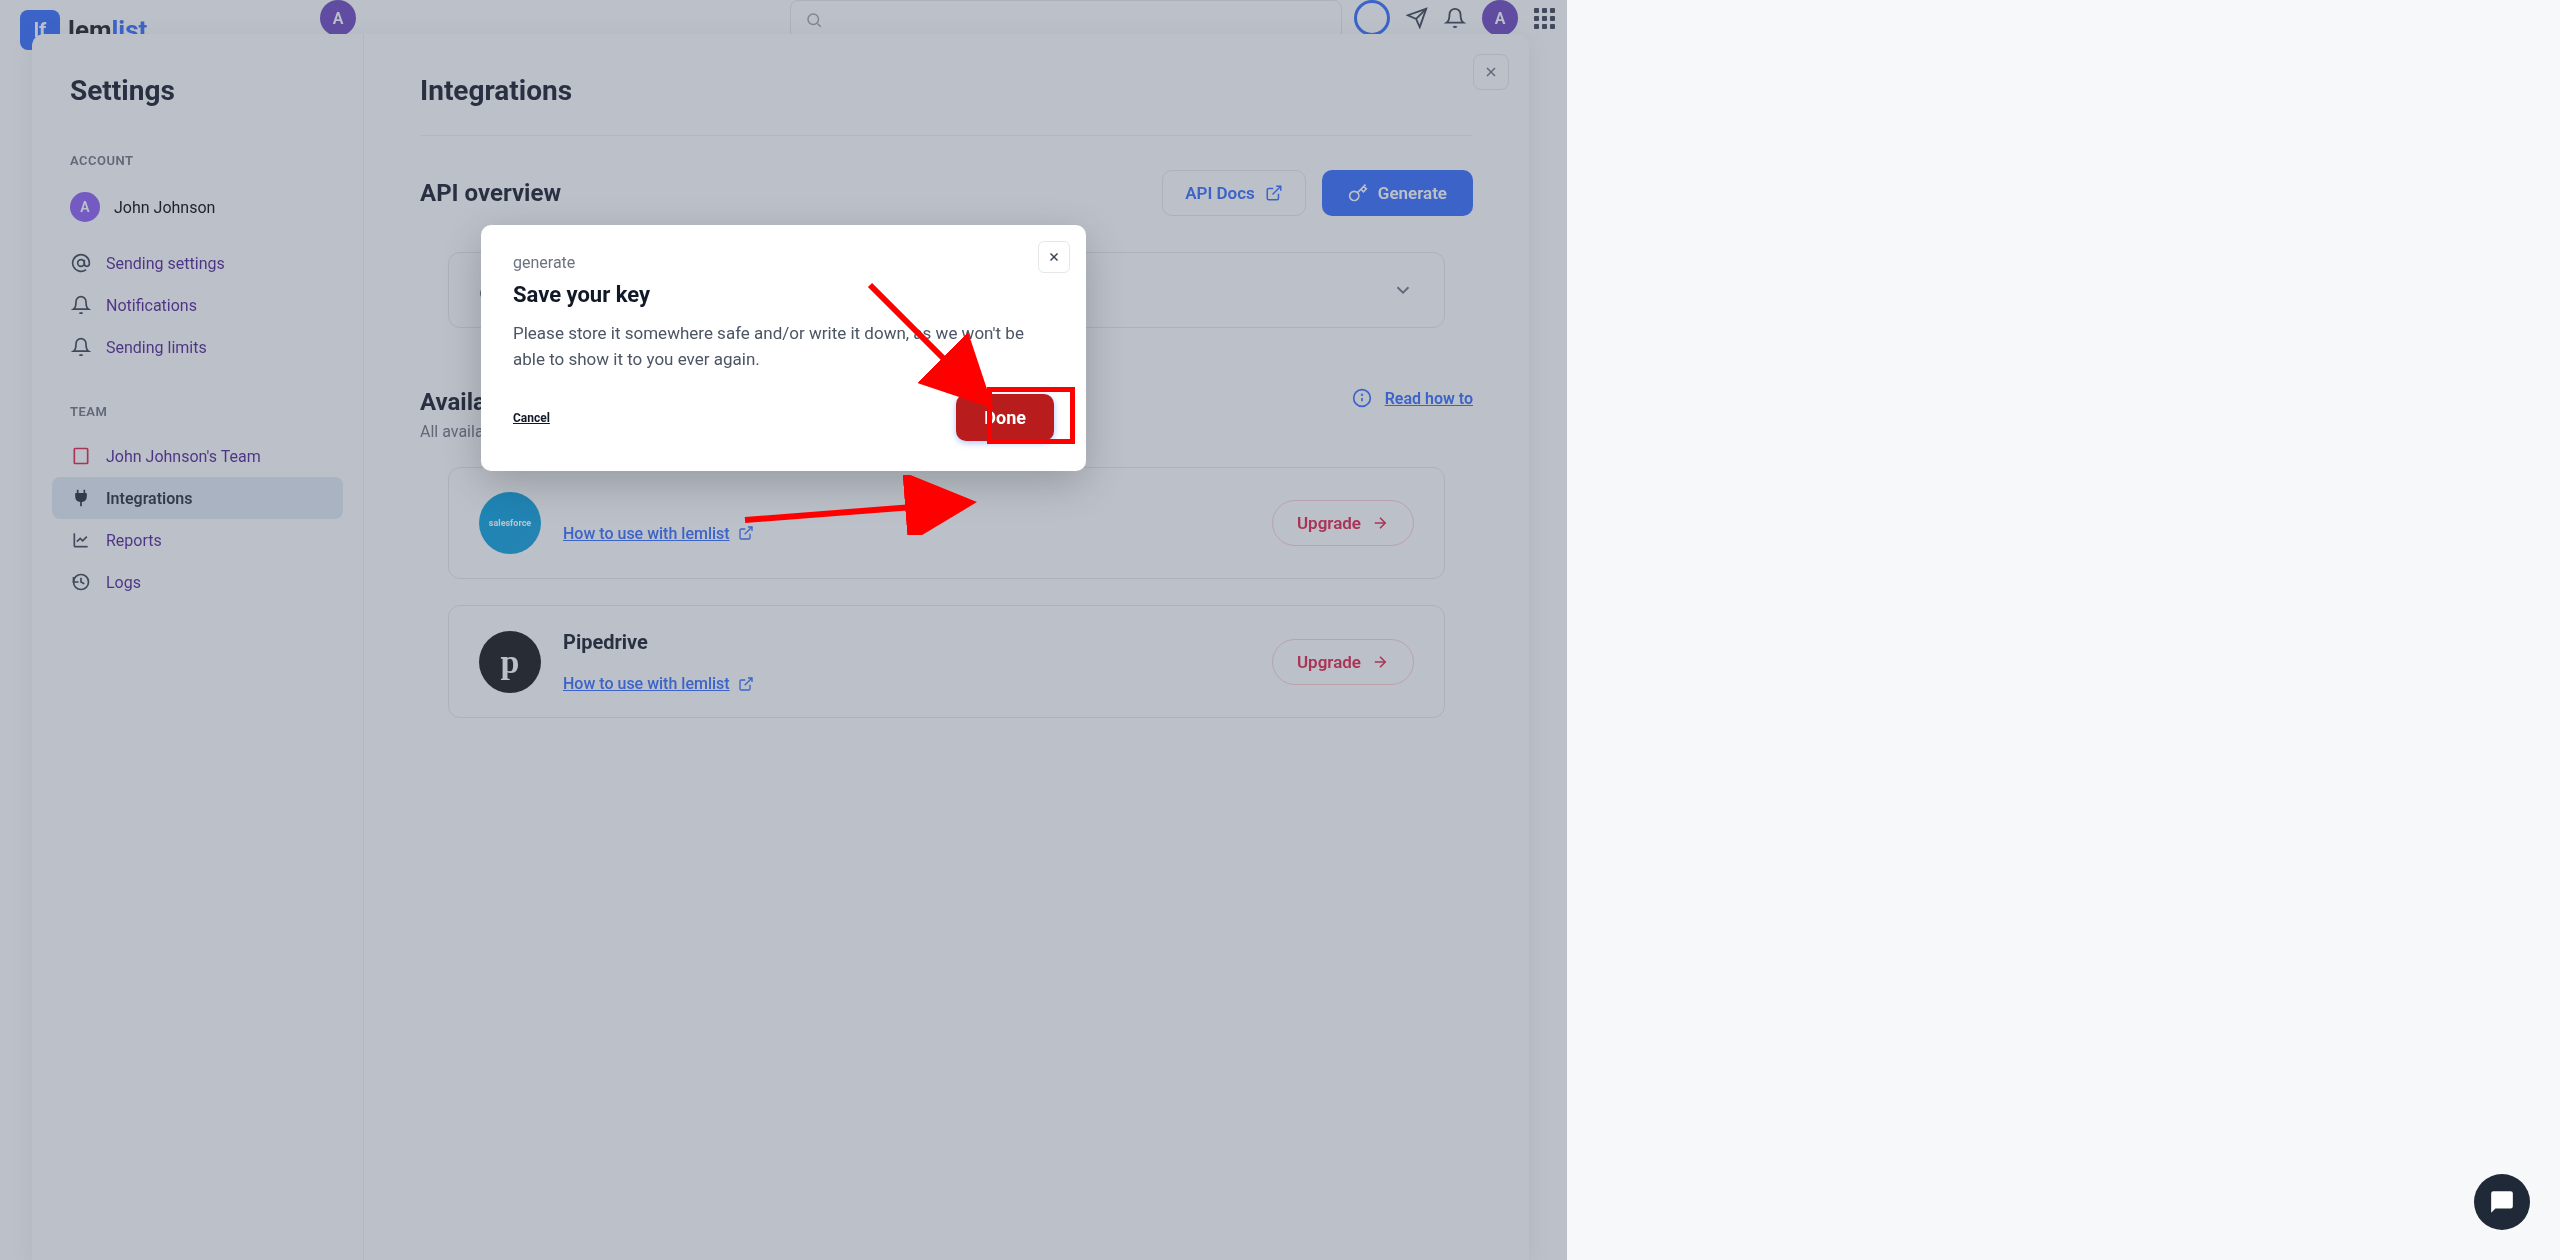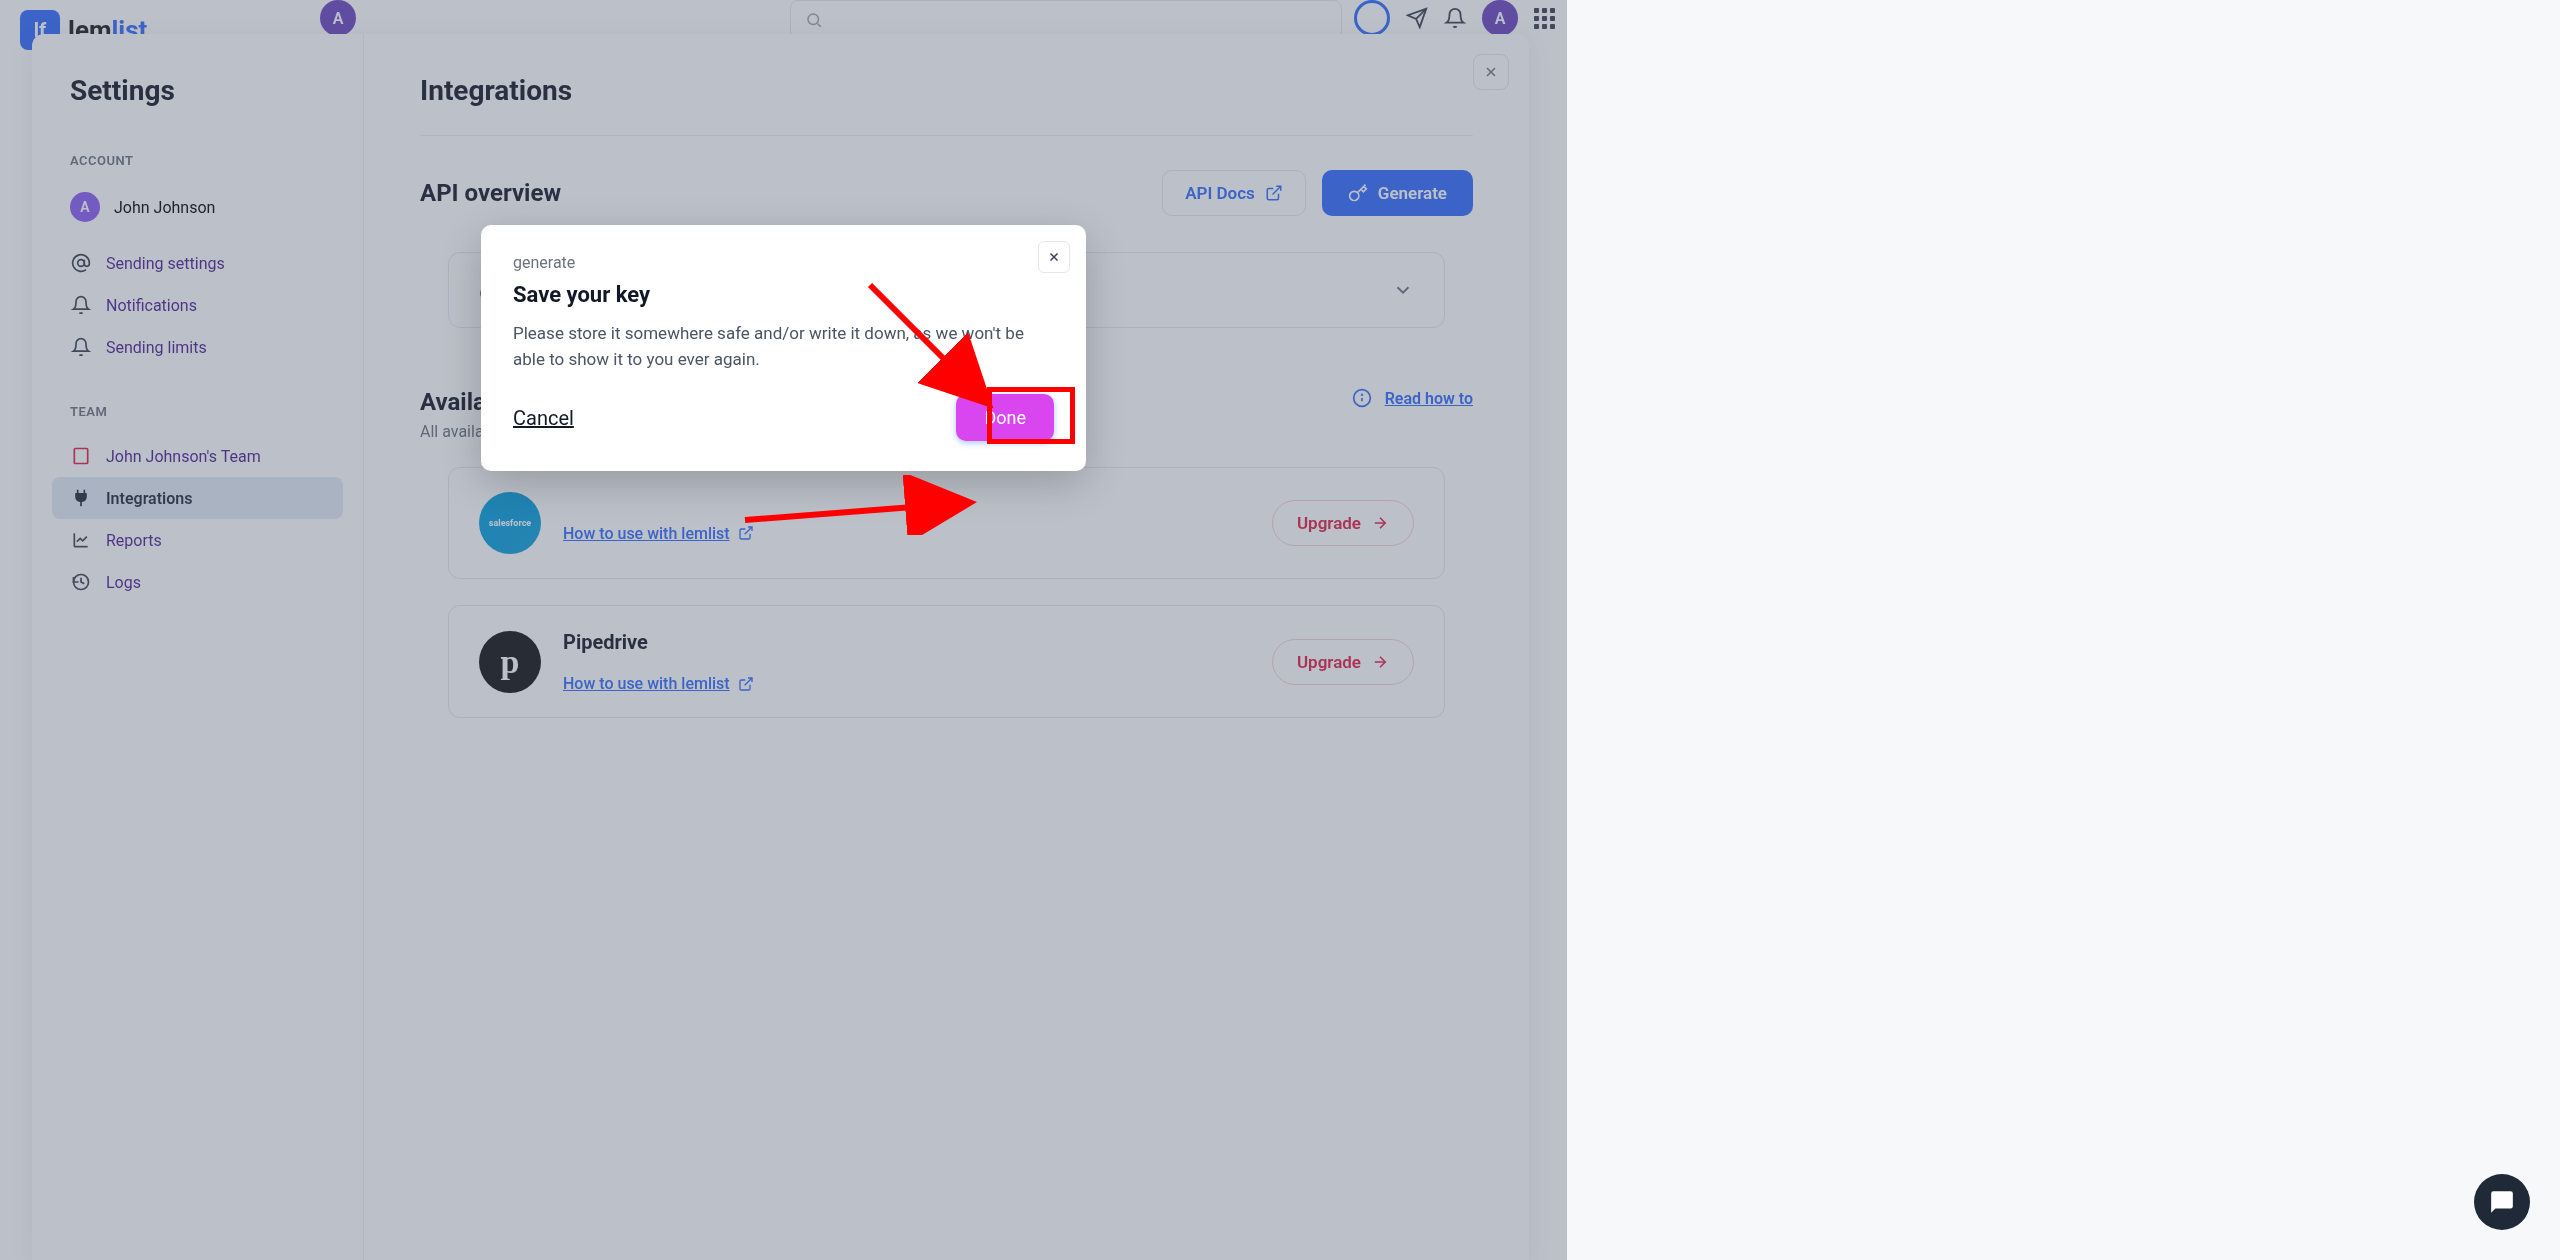--- a/index.html
+++ b/index.html
@@ -52,22 +52,22 @@
 .modal{position:absolute;left:481px;top:225px;width:605px;background:#fff;border-radius:10px;box-shadow:0 12px 40px rgba(0,0,0,.2);z-index:60;padding:28px 32px 30px}
 .modal-close{position:absolute;right:16px;top:16px;width:32px;height:32px;border:1px solid #e5e7eb;border-radius:6px;display:flex;align-items:center;justify-content:center;cursor:pointer;color:#374151}
 .modal .crumb{color:#6b7280;font-size:16px;margin-bottom:10px}
 .modal h3{font-size:22px;font-weight:700;color:#111827;margin-bottom:14px}
 .modal p.desc{color:#4b5563;font-size:17px;line-height:1.5;margin-bottom:22px}
 .key-row{display:flex;align-items:center;gap:16px;border-bottom:1px solid #eef0f3;padding-bottom:30px;margin-bottom:22px}
 .key-field{flex:1;background:#f3f4f6;border-radius:8px;padding:14px 18px;color:#9ca3af;font-size:17px;position:relative;overflow:hidden}
 .key-field .blur{filter:blur(5px);color:#bcc3cc}
 .copy-btn{color:#316BFF;font-weight:600;font-size:18px;background:none;border:none;cursor:pointer;padding:12px 16px}
 .modal-actions{display:flex;justify-content:space-between;align-items:center}
-.cancel-link{color:#111827;font-weight:400;font-size:20px;text-decoration:underline;cursor:pointer}
-.done-btn{background:#d946ef;color:#fff;font-weight:400;font-size:18px;padding:13px 28px;border-radius:10px;border:none;cursor:pointer;box-shadow:0 2px 6px rgba(49,107,255,.4)}
+.cancel-link{color:#111827;font-weight:700;font-size:12px;text-decoration:underline;cursor:pointer}
+.done-btn{background:#b91c1c;color:#fff;font-weight:700;font-size:18px;padding:13px 28px;border-radius:10px;border:none;cursor:pointer;box-shadow:0 2px 6px rgba(49,107,255,.4)}
 
 .hl-copy{position:absolute;border:5px solid #ff0000;z-index:70;pointer-events:none}
 .arrow-svg{position:absolute;z-index:75;pointer-events:none}
 
 .chat-bubble{position:fixed;right:30px;bottom:30px;width:56px;height:56px;border-radius:50%;background:#1f2937;color:#fff;display:flex;align-items:center;justify-content:center;z-index:80}
 
 .grid-dots{display:grid;grid-template-columns:repeat(3,5px);grid-gap:3px}
 .grid-dots span{width:5px;height:5px;background:#374151;border-radius:1px}
 svg{display:block}
 </style>

